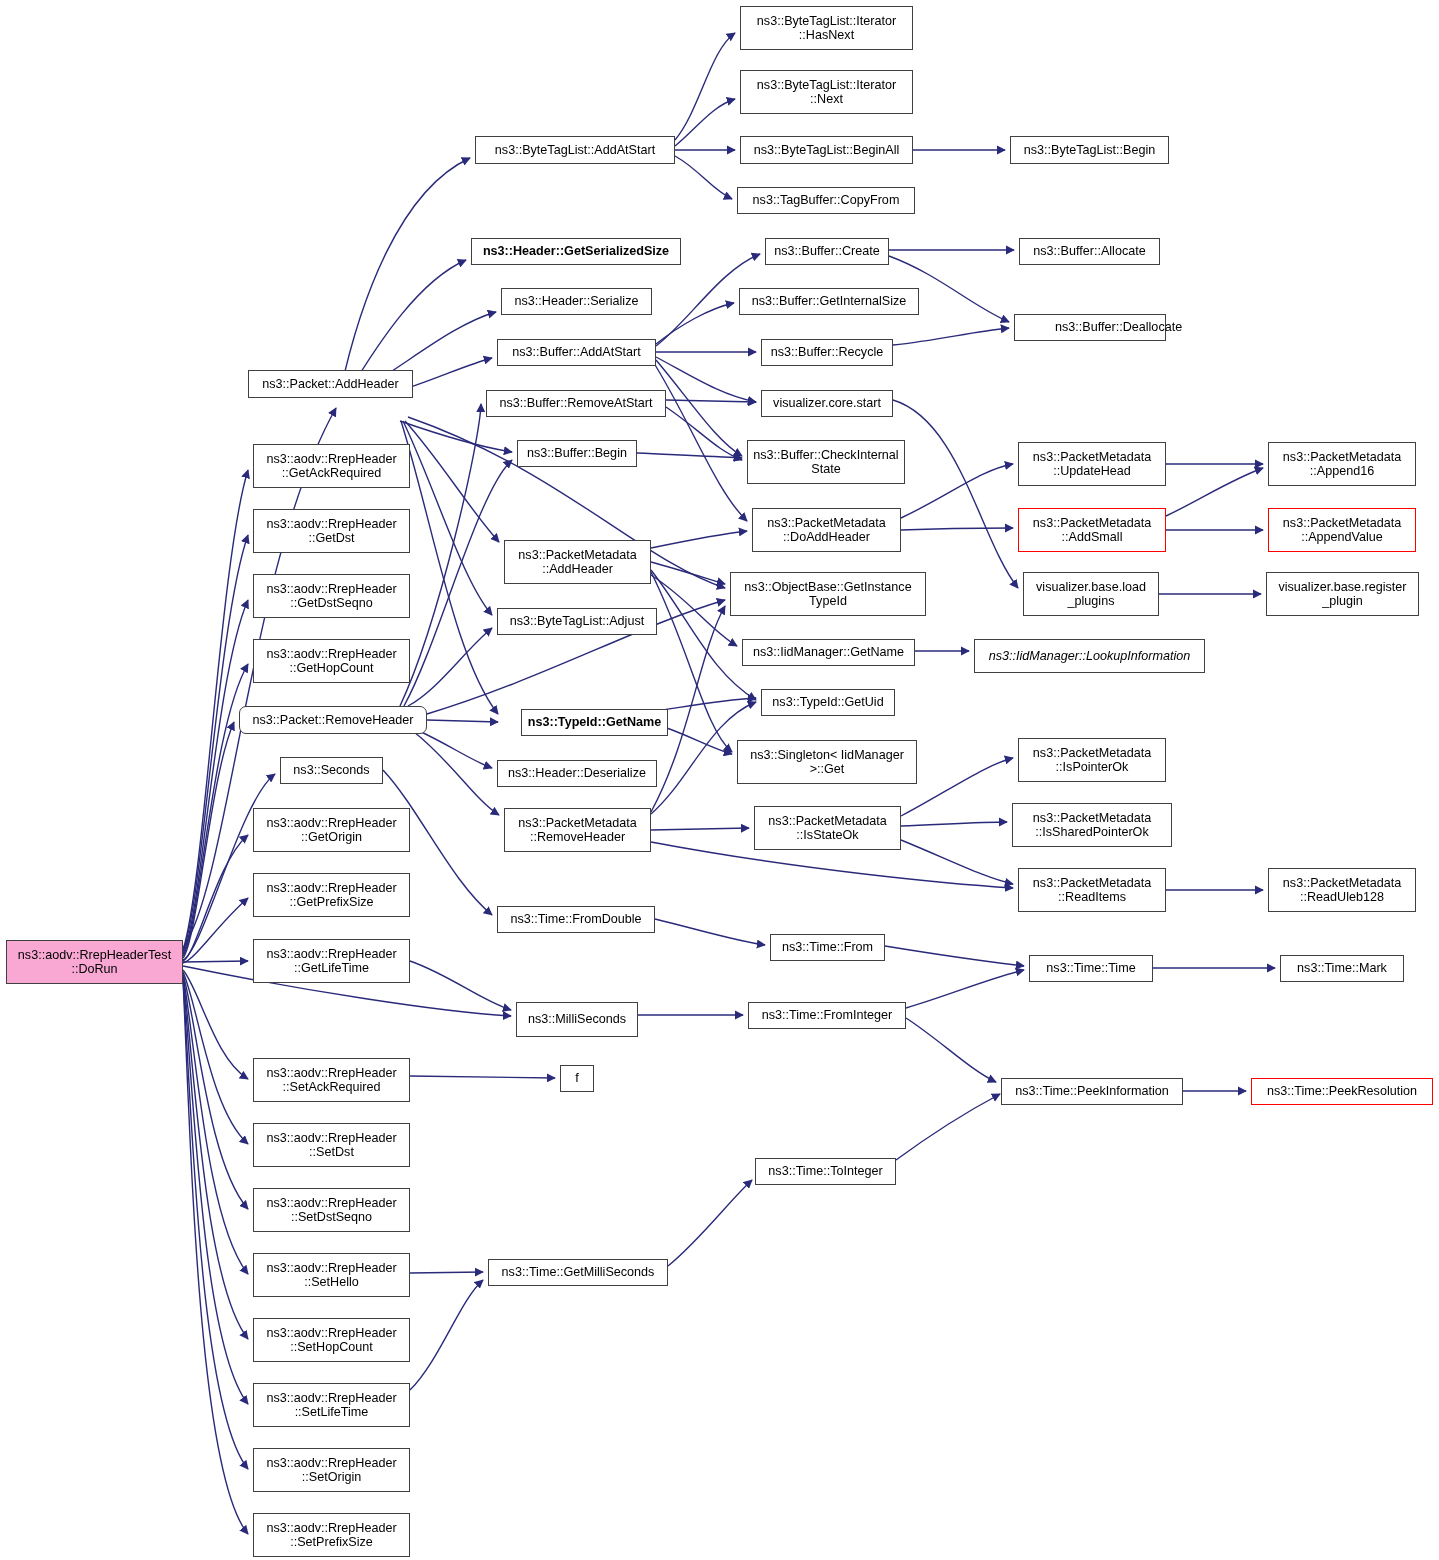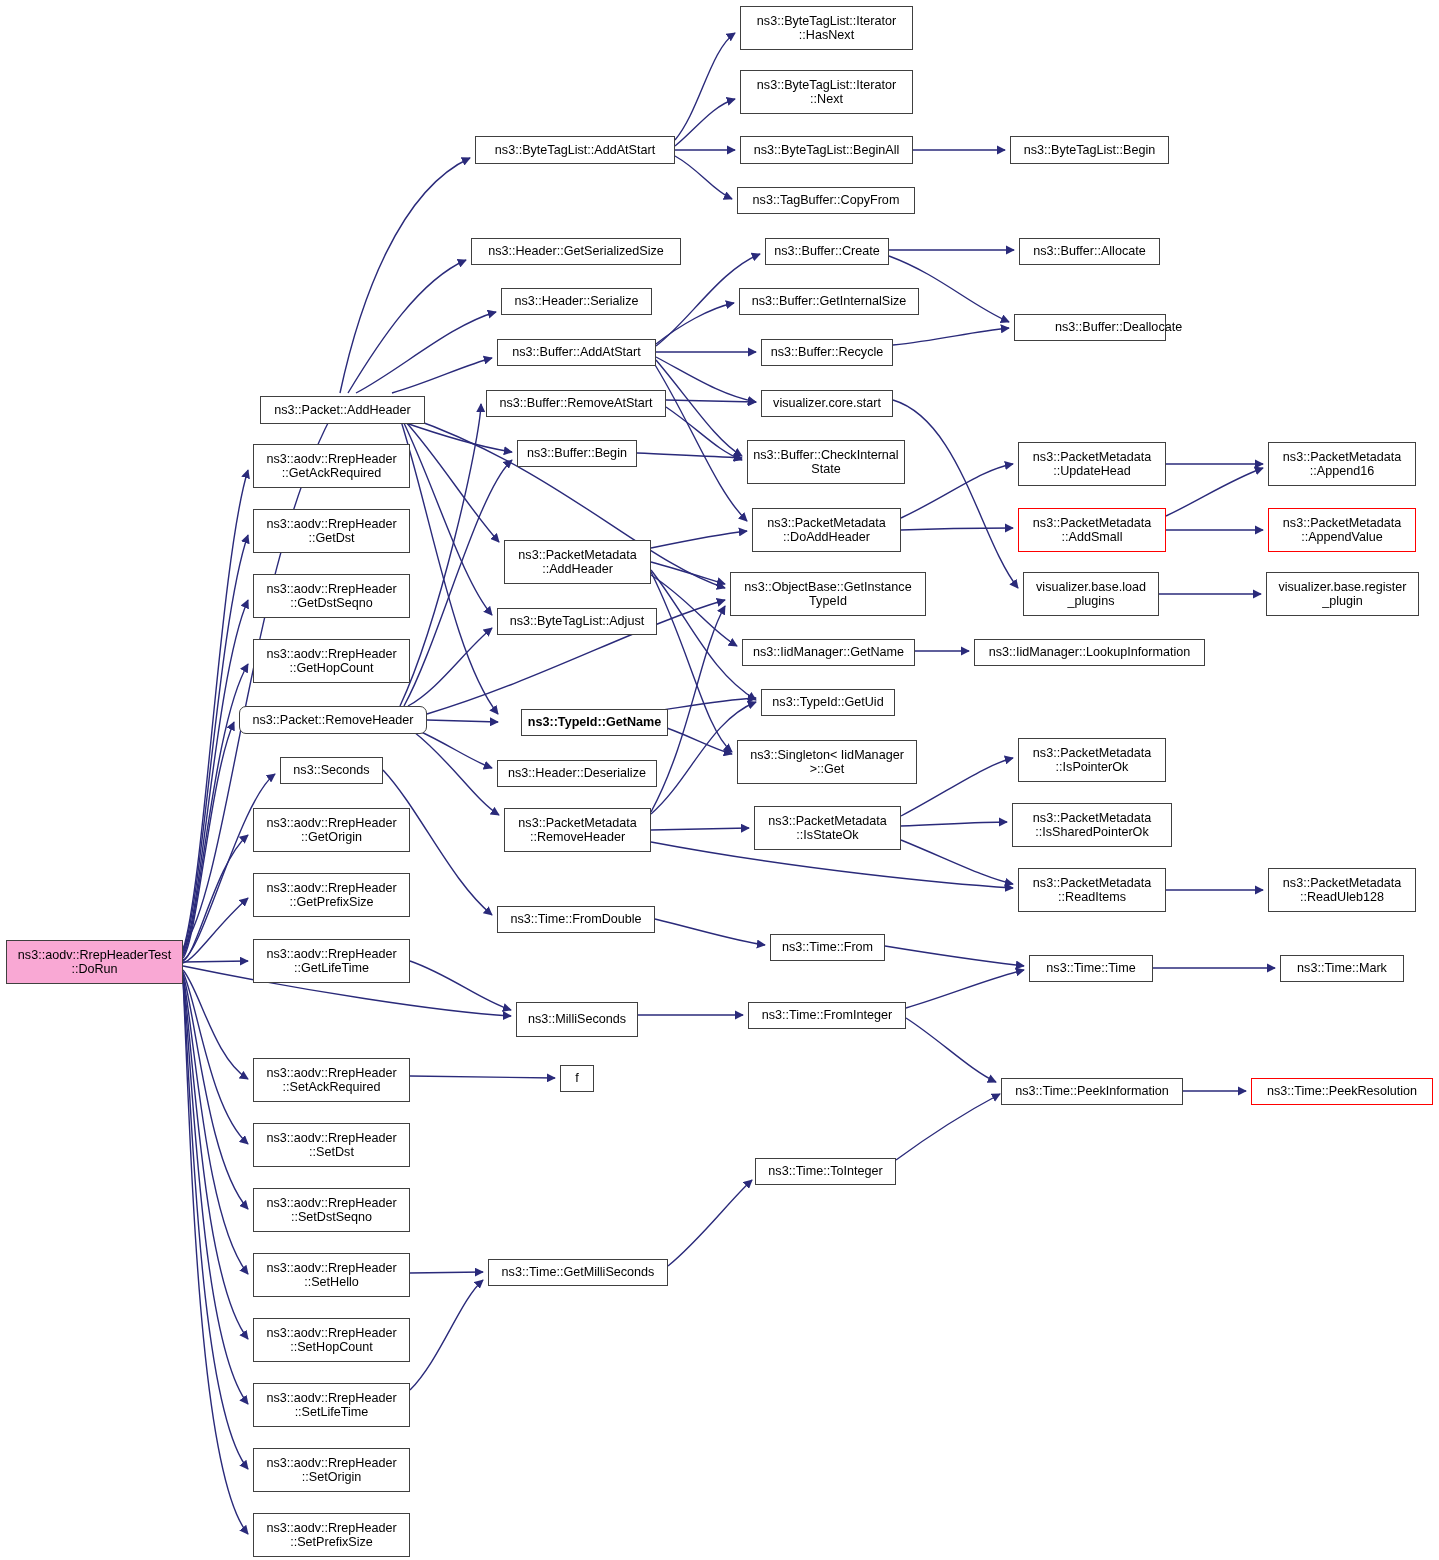--- a/index.html
+++ b/index.html
@@ -111,21 +111,21 @@
         <path d="M410,1076 L555,1078" marker-end="url(#arrow)"></path>
         <path d="M410,1273 L483,1272" marker-end="url(#arrow)"></path>
         <path d="M410,1390 C440,1360 460,1300 483,1280" marker-end="url(#arrow)"></path>
         <path d="M668,1266 C700,1240 730,1200 752,1180" marker-end="url(#arrow)"></path>
         <path d="M896,1160 C930,1135 970,1110 1000,1094" marker-end="url(#arrow)"></path>
       </g>
   </svg>
   <div id="node-layer">
       <div class="node root" style="left: 6px; top: 940px; width: 177px; height: 44px;"><span>ns3::aodv::RrepHeaderTest
 ::DoRun</span></div>
-      <div class="node" style="left: 248px; top: 396px; width: 165px; height: 28px; margin-left: 12px;"><span>ns3::Packet::AddHeader</span></div>
+      <div class="node" style="left: 248px; top: 370px; width: 165px; height: 28px;"><span>ns3::Packet::AddHeader</span></div>
       <div class="node" style="left: 253px; top: 444px; width: 157px; height: 44px;"><span>ns3::aodv::RrepHeader
 ::GetAckRequired</span></div>
       <div class="node" style="left: 253px; top: 509px; width: 157px; height: 44px;"><span>ns3::aodv::RrepHeader
 ::GetDst</span></div>
       <div class="node" style="left: 253px; top: 574px; width: 157px; height: 44px;"><span>ns3::aodv::RrepHeader
 ::GetDstSeqno</span></div>
       <div class="node" style="left: 253px; top: 639px; width: 157px; height: 44px;"><span>ns3::aodv::RrepHeader
 ::GetHopCount</span></div>
       <div class="node" style="left: 239px; top: 706px; width: 188px; height: 28px; border-radius: 7px;"><span>ns3::Packet::RemoveHeader</span></div>
       <div class="node" style="left: 280px; top: 757px; width: 103px; height: 27px;"><span>ns3::Seconds</span></div>
@@ -145,21 +145,21 @@
 ::SetHello</span></div>
       <div class="node" style="left: 253px; top: 1318px; width: 157px; height: 44px;"><span>ns3::aodv::RrepHeader
 ::SetHopCount</span></div>
       <div class="node" style="left: 253px; top: 1383px; width: 157px; height: 44px;"><span>ns3::aodv::RrepHeader
 ::SetLifeTime</span></div>
       <div class="node" style="left: 253px; top: 1448px; width: 157px; height: 44px;"><span>ns3::aodv::RrepHeader
 ::SetOrigin</span></div>
       <div class="node" style="left: 253px; top: 1513px; width: 157px; height: 44px;"><span>ns3::aodv::RrepHeader
 ::SetPrefixSize</span></div>
       <div class="node" style="left: 475px; top: 136px; width: 200px; height: 28px;"><span>ns3::ByteTagList::AddAtStart</span></div>
-      <div class="node" style="left: 471px; top: 238px; width: 210px; height: 27px;"><span>ns3::Header::GetSerializedSize</span></div>
+      <div class="node" style="left: 471px; top: 238px; width: 210px; height: 27px; font-weight: bold;"><span>ns3::Header::GetSerializedSize</span></div>
       <div class="node" style="left: 501px; top: 288px; width: 151px; height: 27px;"><span>ns3::Header::Serialize</span></div>
       <div class="node" style="left: 497px; top: 339px; width: 159px; height: 27px;"><span>ns3::Buffer::AddAtStart</span></div>
       <div class="node" style="left: 486px; top: 390px; width: 180px; height: 27px;"><span>ns3::Buffer::RemoveAtStart</span></div>
       <div class="node" style="left: 517px; top: 440px; width: 120px; height: 27px;"><span>ns3::Buffer::Begin</span></div>
       <div class="node" style="left: 504px; top: 540px; width: 147px; height: 44px;"><span>ns3::PacketMetadata
 ::AddHeader</span></div>
       <div class="node" style="left: 497px; top: 608px; width: 160px; height: 27px;"><span>ns3::ByteTagList::Adjust</span></div>
       <div class="node" style="left: 521px; top: 709px; width: 147px; height: 27px; font-weight: bold;"><span>ns3::TypeId::GetName</span></div>
       <div class="node" style="left: 497px; top: 760px; width: 160px; height: 27px;"><span>ns3::Header::Deserialize</span></div>
       <div class="node" style="left: 504px; top: 808px; width: 147px; height: 44px;"><span>ns3::PacketMetadata
@@ -187,21 +187,21 @@
       <div class="node" style="left: 742px; top: 639px; width: 173px; height: 27px;"><span>ns3::IidManager::GetName</span></div>
       <div class="node" style="left: 761px; top: 689px; width: 134px; height: 27px;"><span>ns3::TypeId::GetUid</span></div>
       <div class="node" style="left: 737px; top: 740px; width: 180px; height: 44px;"><span>ns3::Singleton&lt; IidManager
 &gt;::Get</span></div>
       <div class="node" style="left: 754px; top: 806px; width: 147px; height: 44px;"><span>ns3::PacketMetadata
 ::IsStateOk</span></div>
       <div class="node" style="left: 770px; top: 934px; width: 115px; height: 27px;"><span>ns3::Time::From</span></div>
       <div class="node" style="left: 748px; top: 1002px; width: 158px; height: 27px;"><span>ns3::Time::FromInteger</span></div>
       <div class="node" style="left: 755px; top: 1158px; width: 141px; height: 27px;"><span>ns3::Time::ToInteger</span></div>
       <div class="node" style="left: 1010px; top: 136px; width: 159px; height: 28px;"><span>ns3::ByteTagList::Begin</span></div>
-      <div class="node" style="left: 974px; top: 639px; width: 231px; height: 27px;"><span>ns3::IidManager::LookupInformation</span></div>
+      <div class="node" style="left: 974px; top: 639px; width: 231px; height: 34px; font-style: italic;"><span>ns3::IidManager::LookupInformation</span></div>
       <div class="node" style="left: 1019px; top: 238px; width: 141px; height: 27px;"><span>ns3::Buffer::Allocate</span></div>
       <div class="node" style="left: 1014px; top: 314px; width: 152px; height: 27px; padding-left: 40px;"><span>ns3::Buffer::Deallocate</span></div>
       <div class="node" style="left: 1018px; top: 442px; width: 148px; height: 44px;"><span>ns3::PacketMetadata
 ::UpdateHead</span></div>
       <div class="node warn" style="left: 1018px; top: 508px; width: 148px; height: 44px;"><span>ns3::PacketMetadata
 ::AddSmall</span></div>
       <div class="node" style="left: 1023px; top: 572px; width: 136px; height: 44px;"><span>visualizer.base.load
 _plugins</span></div>
       <div class="node" style="left: 1018px; top: 738px; width: 148px; height: 44px;"><span>ns3::PacketMetadata
 ::IsPointerOk</span></div>

